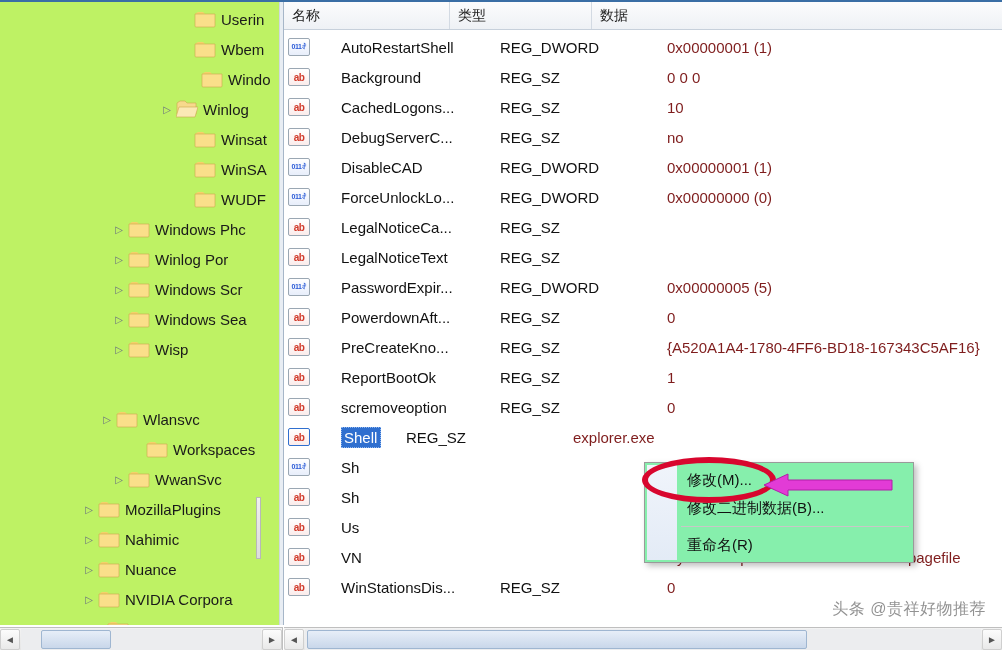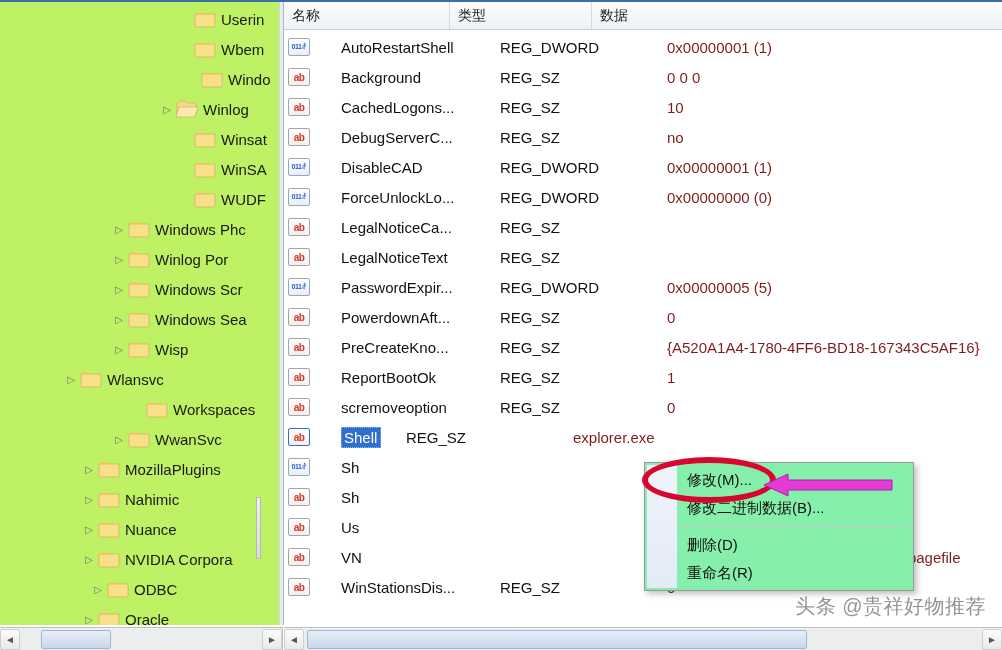--- a/index.html
+++ b/index.html
@@ -168,21 +168,21 @@
   position:absolute;
   left:480px; top:470px;
   width:130px; height:26px;
   z-index:30; pointer-events:none;
 }
 .anno-arrow svg{width:100%;height:100%;}
 
 .watermark {
   position:absolute;
   right:16px; bottom:30px;
-  font-size:20px;
+  font-size:16px;
   color:#3a3a3a;
   opacity:.55;
   z-index:40;
   pointer-events:none;
   letter-spacing:.5px;
 }
 
 .tree-scroll {
   position:absolute;
   right:0; top:0; bottom:0;
@@ -306,21 +306,21 @@
             </svg></span>
           <span class="tree-label">Windows Sea</span>
         </div>
         <div class="tree-item" style="padding-left: 112px;">
           <span class="tree-expander collapsed"></span>
           <span class="folder-icon"><svg>
               <use href="#svg-folder-closed"></use>
             </svg></span>
           <span class="tree-label">Wisp</span>
         </div>
-        <div class="tree-item" style="padding-left: 64px;">
+        <div class="tree-item" style="padding-left: 100px; margin-top: 40px;">
           <span class="tree-expander collapsed"></span>
           <span class="folder-icon"><svg>
               <use href="#svg-folder-closed"></use>
             </svg></span>
           <span class="tree-label">Wlansvc</span>
         </div>
         <div class="tree-item" style="padding-left: 130px;">
           <span class="tree-expander none"></span>
           <span class="folder-icon"><svg>
               <use href="#svg-folder-closed"></use>
@@ -502,21 +502,20 @@
           <span class="ctype">REG_SZ</span>
           <span class="cdata">0</span>
         </div>
       </div>
 
     <div class="context-menu">
       <div class="cm-strip"></div>
       <div class="cm-item">修改(M)...</div>
       <div class="cm-item">修改二进制数据(B)...</div>
       <div class="cm-sep"></div>
-      <div class="cm-item">删除(D)</div>
       <div class="cm-item">重命名(R)</div>
     </div>
 
     <div class="anno-ellipse"></div>
     <div class="anno-arrow">
       <svg viewBox="0 0 130 26">
         <defs></defs>
         <polygon points="0,13 24,2 24,8 128,8 128,18 24,18 24,24" fill="#e23bd6" stroke="#b020a8" stroke-width="1"></polygon>
       </svg>
     </div>

